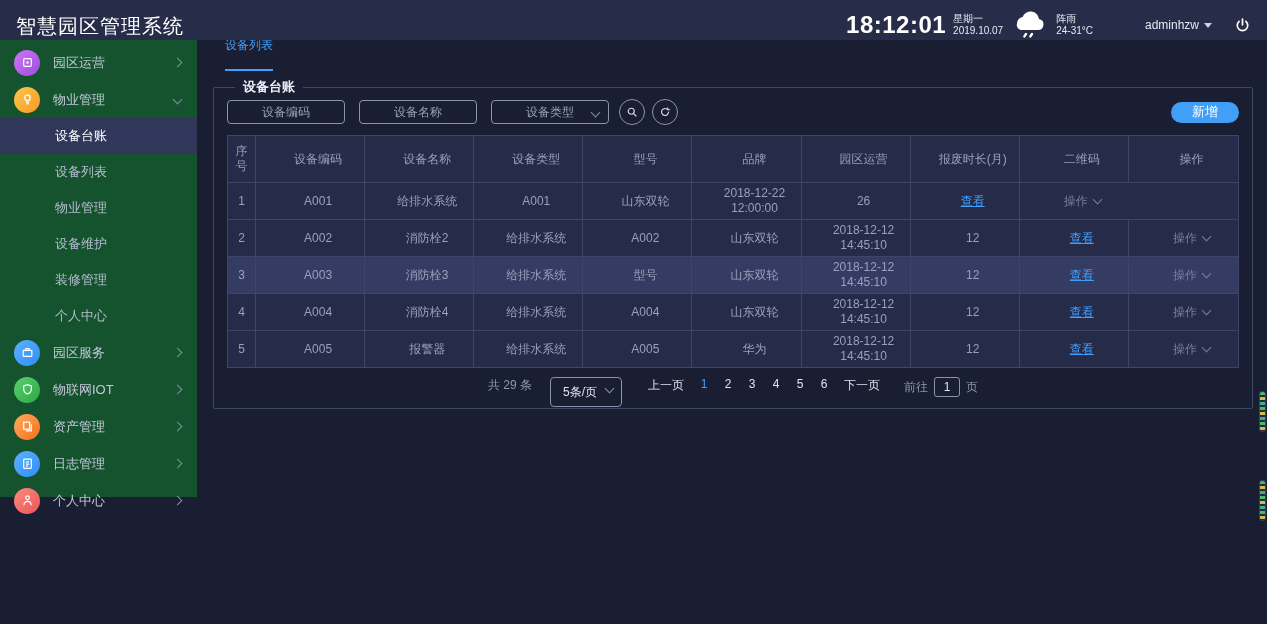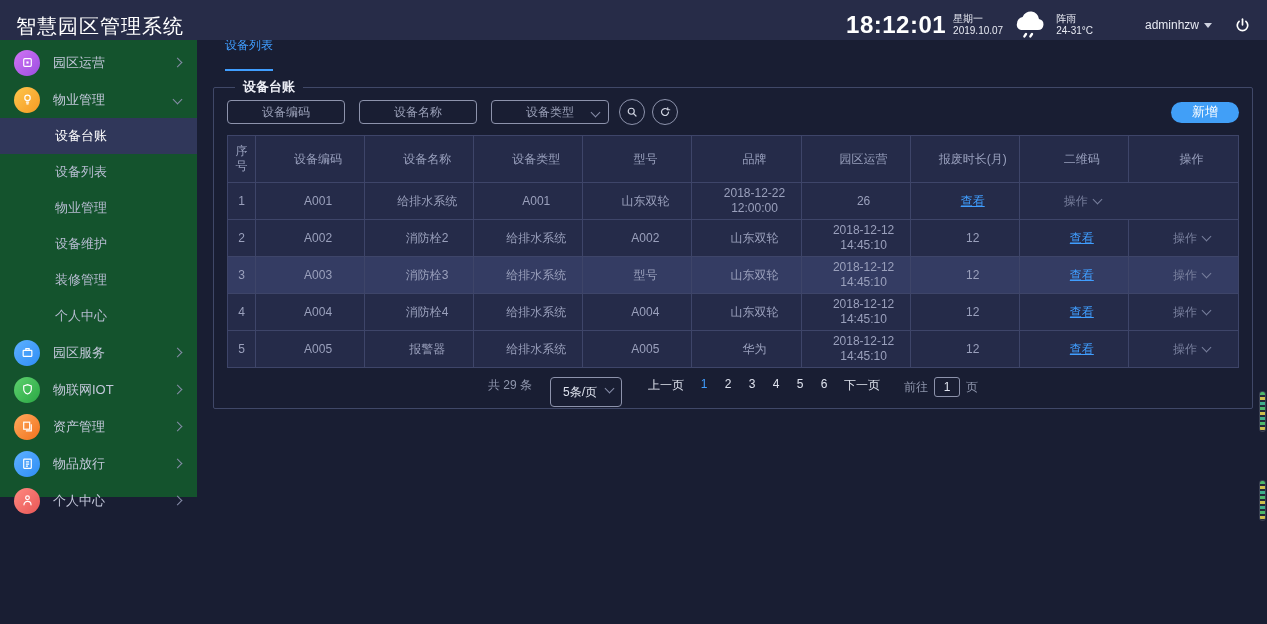--- a/index.html
+++ b/index.html
@@ -170,21 +170,21 @@
     <span class="nav-label">资产管理</span>
     <span class="chev chev-right"></span>
   </div>
   <div class="nav-item">
     <span class="nav-icon ic-blue">
       <svg width="13" height="13" viewBox="0 0 24 24" fill="none" stroke="#fff" stroke-width="2.2">
           <rect x="5" y="4" width="14" height="17" rx="1"></rect>
           <path d="M9 9h6 M9 13h6 M9 17h4"></path>
         </svg>
     </span>
-    <span class="nav-label">物品放行</span>
+    <span class="nav-label">日志管理</span>
     <span class="chev chev-right"></span>
   </div>
   <div class="nav-item">
     <span class="nav-icon ic-red">
       <svg width="13" height="13" viewBox="0 0 24 24" fill="none" stroke="#fff" stroke-width="2.2" stroke-linecap="round">
           <circle cx="12" cy="7" r="3.4"></circle>
           <path d="M5.5 20c0-3.7 2.8-6.3 6.5-6.3S18.5 16.3 18.5 20"></path>
         </svg>
     </span>
     <span class="nav-label">个人中心</span>

